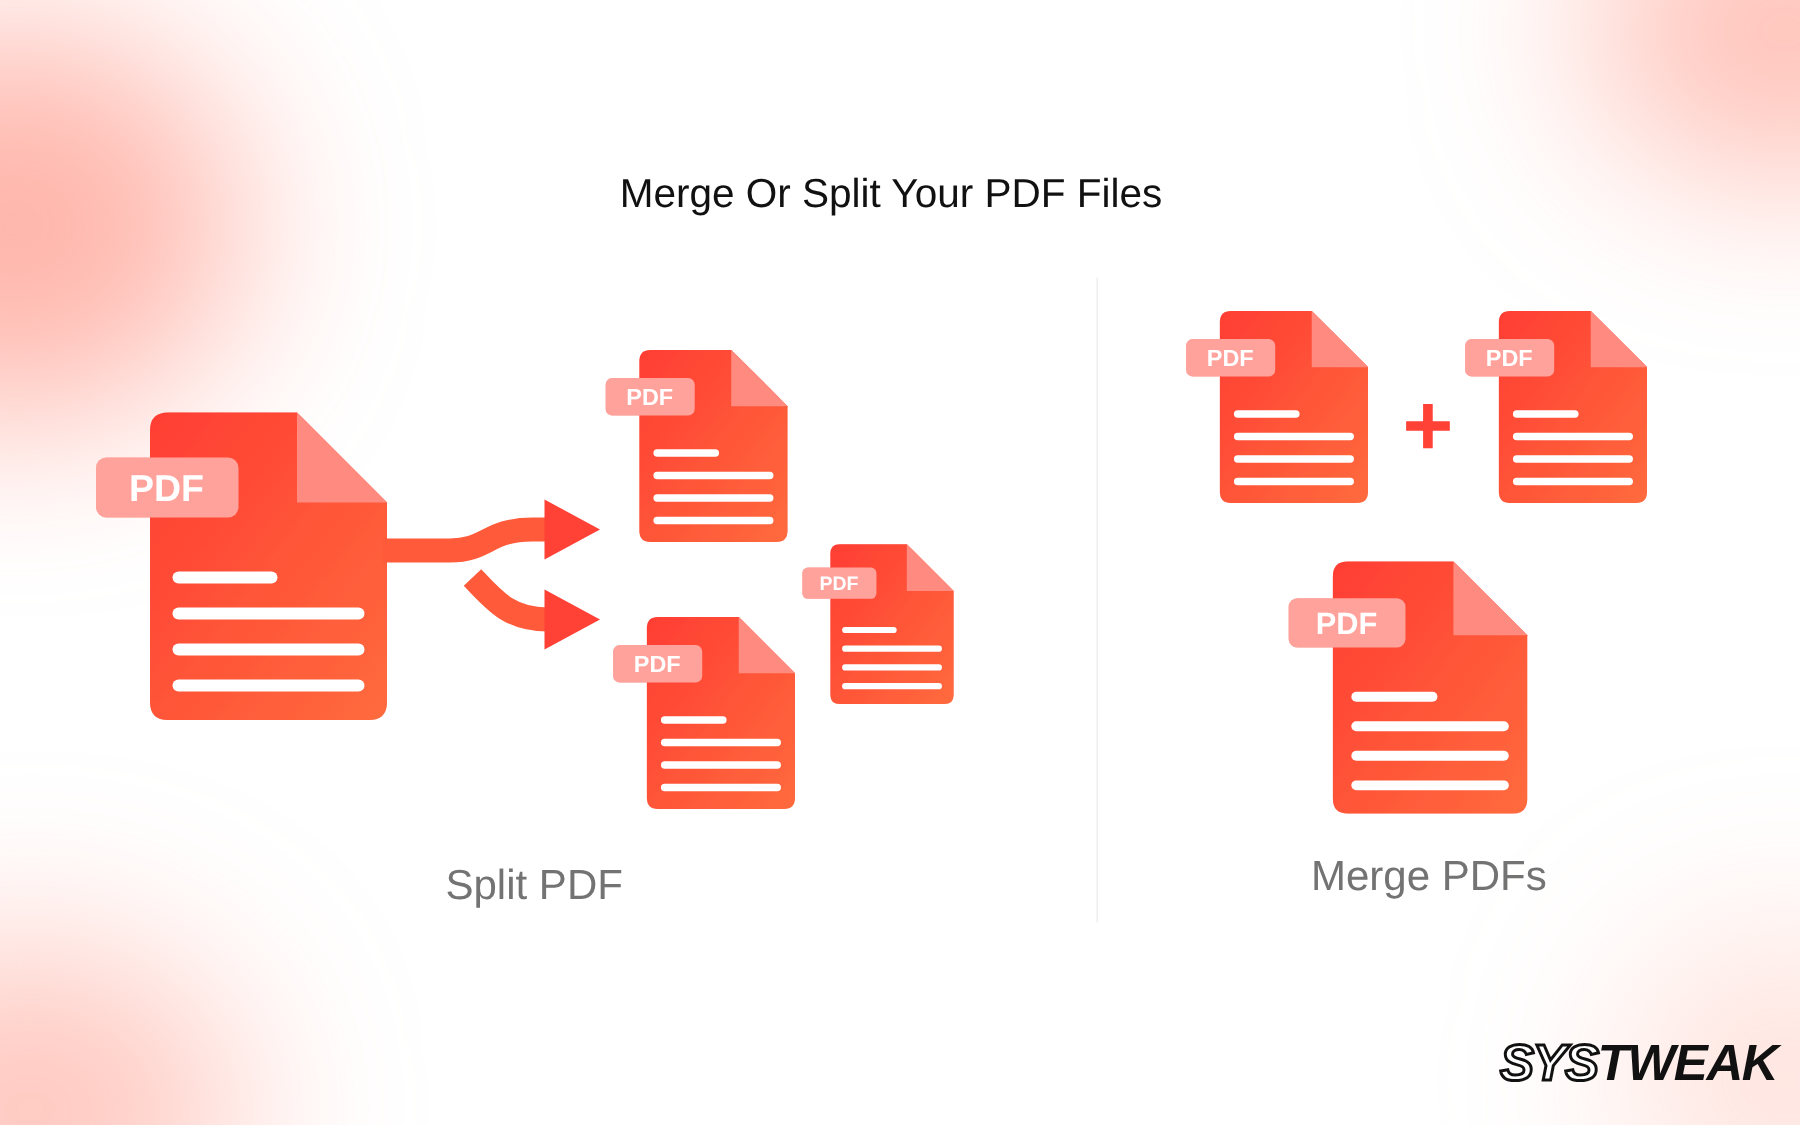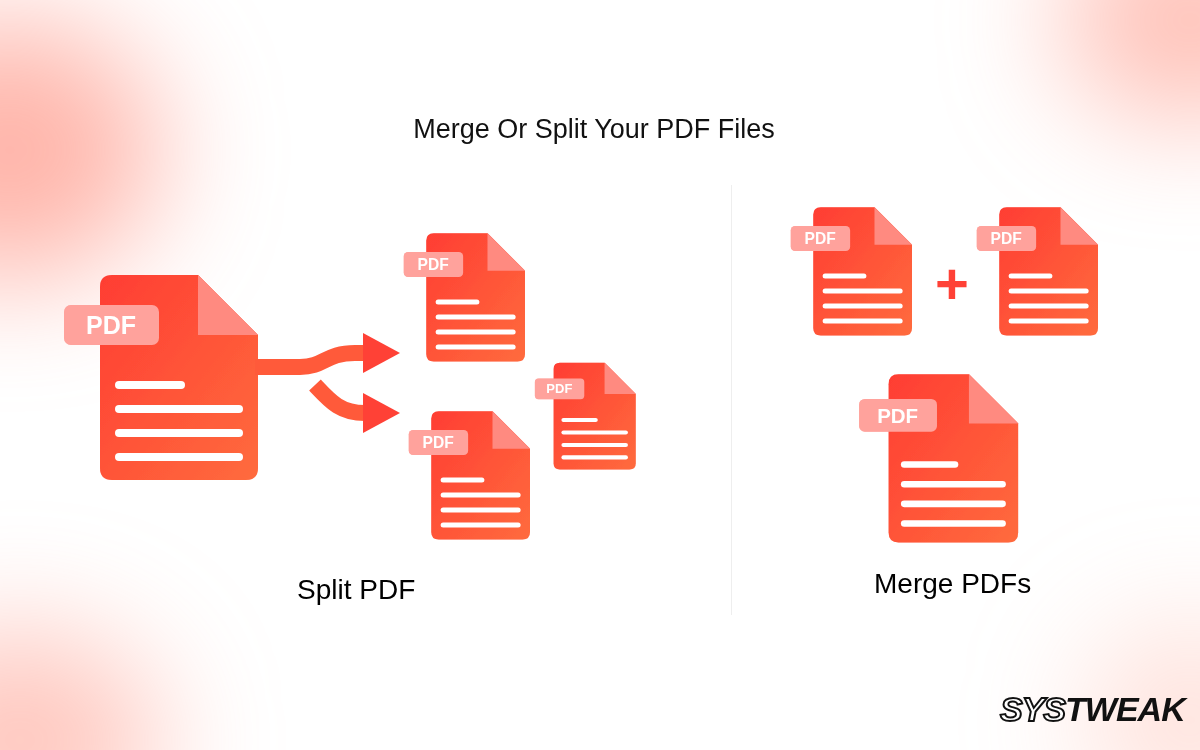--- a/index.html
+++ b/index.html
@@ -4,21 +4,21 @@
 <style>
   html,body{margin:0;padding:0;}
   body{width:1200px;height:750px;position:relative;overflow:hidden;background:#fff;font-family:"Liberation Sans",sans-serif;}
   .glow{position:absolute;border-radius:50%;filter:blur(60px);}
   .g1{left:-140px;top:20px;width:300px;height:260px;background:rgba(255,120,100,0.55);}
   .g2{left:1060px;top:-80px;width:260px;height:200px;background:rgba(255,130,110,0.5);}
   .g3{left:-120px;top:630px;width:280px;height:220px;background:rgba(255,130,110,0.45);}
   .g4{left:1080px;top:620px;width:220px;height:200px;background:rgba(255,160,140,0.3);}
   .title{position:absolute;top:114px;left:0;width:1188px;text-align:center;font-size:27px;color:#111;}
   .divider{position:absolute;left:731px;top:185px;width:1px;height:430px;background:#eee;}
-  .label{position:absolute;font-size:28px;color:#000000;}
+  .label{position:absolute;font-size:28px;color:#737373;}
   .doc{position:absolute;}
   .logo{position:absolute;left:1000px;top:690px;font-size:34px;font-weight:bold;font-style:italic;color:#111;letter-spacing:-1px;}
   .logo .sys{color:#fff;margin-top:16px;-webkit-text-stroke:2px #111;}
 </style>
 </head>
 <body>
 
 <div class="glow g1"></div>
 <div class="glow g2"></div>
 <div class="glow g3"></div>

